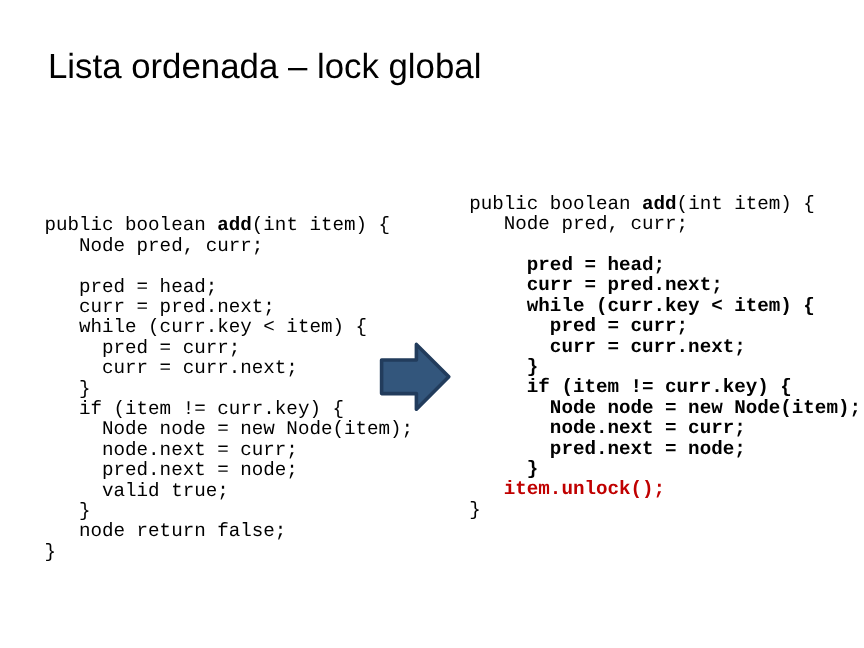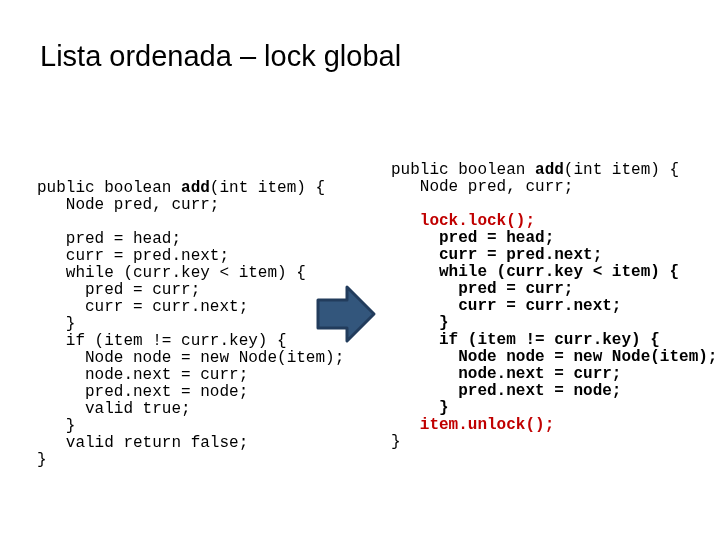--- a/index.html
+++ b/index.html
@@ -84,35 +84,34 @@
       <div class="code-line"><span>   while (curr.key &lt; item) {</span></div>
       <div class="code-line"><span>     pred = curr;</span></div>
       <div class="code-line"><span>     curr = curr.next;</span></div>
       <div class="code-line"><span>   }</span></div>
       <div class="code-line"><span>   if (item != curr.key) {</span></div>
       <div class="code-line"><span>     Node node = new Node(item);</span></div>
       <div class="code-line"><span>     node.next = curr;</span></div>
       <div class="code-line"><span>     pred.next = node;</span></div>
       <div class="code-line"><span>     valid true;</span></div>
       <div class="code-line"><span>   }</span></div>
-      <div class="code-line"><span>   valid return false;</span></div>
+      <div class="code-line"><span>   node return false;</span></div>
       <div class="code-line"><span>}</span></div>
     </div>
 
   <div class="arrow-wrap">
     <svg width="62" height="60" viewBox="0 0 62 60">
       <polygon points="3,16 32,16 32,3 59,30 32,57 32,44 3,44" fill="#33567C" stroke="#223C5C" stroke-width="3" stroke-linejoin="round"></polygon>
     </svg>
   </div>
 
   <div class="code-block code-right">
       <div class="code-line"><span>public boolean </span><span class="seg-bold">add</span><span>(int item) {</span></div>
       <div class="code-line"><span>   Node pred, curr;</span></div>
       <div class="code-line">&nbsp;</div>
-      <div class="code-line"><span class="seg-red">   lock.lock();</span></div>
       <div class="code-line"><span class="seg-bold">     pred = head;</span></div>
       <div class="code-line"><span class="seg-bold">     curr = pred.next;</span></div>
       <div class="code-line"><span class="seg-bold">     while (curr.key &lt; item) {</span></div>
       <div class="code-line"><span class="seg-bold">       pred = curr;</span></div>
       <div class="code-line"><span class="seg-bold">       curr = curr.next;</span></div>
       <div class="code-line"><span class="seg-bold">     }</span></div>
       <div class="code-line"><span class="seg-bold">     if (item != curr.key) {</span></div>
       <div class="code-line"><span class="seg-bold">       Node node = new Node(item);</span></div>
       <div class="code-line"><span class="seg-bold">       node.next = curr;</span></div>
       <div class="code-line"><span class="seg-bold">       pred.next = node;</span></div>

